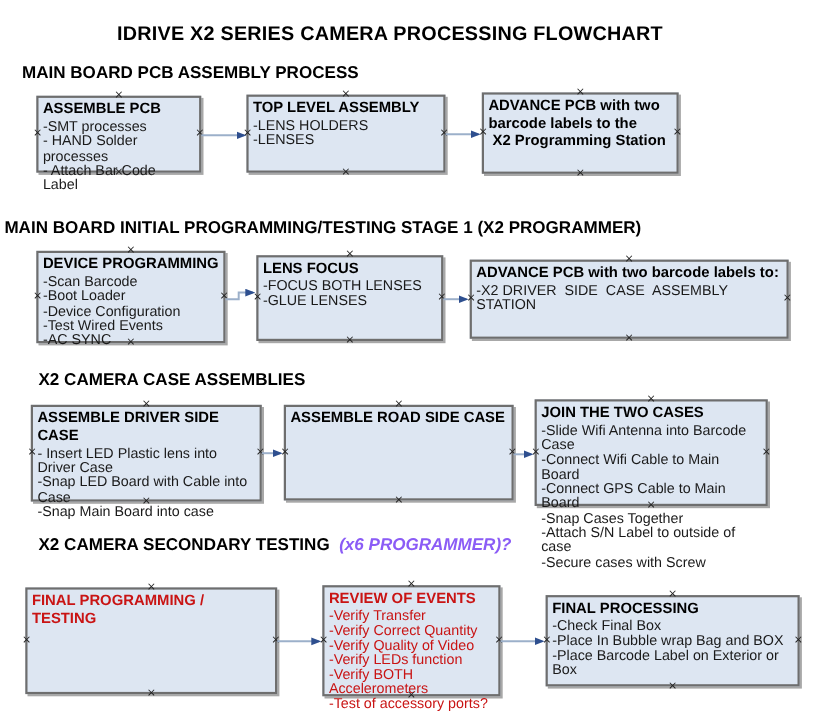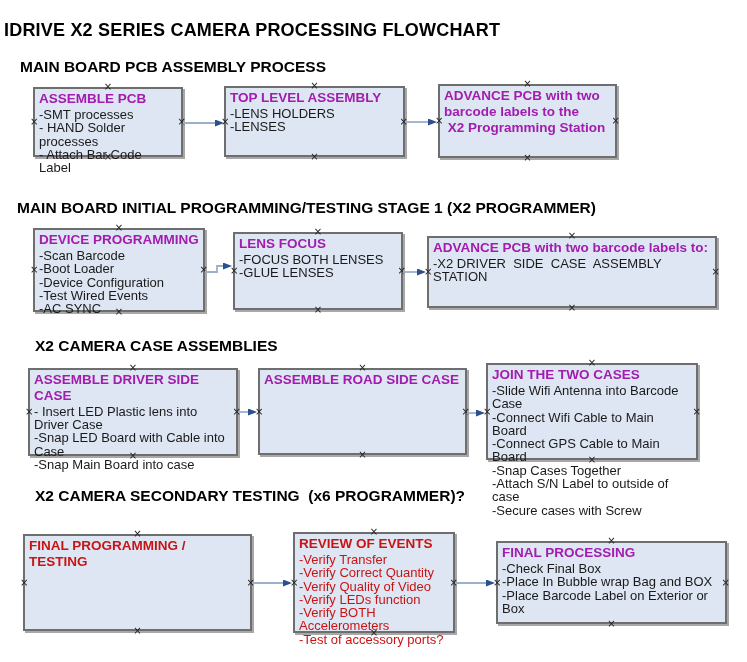--- a/index.html
+++ b/index.html
@@ -1,38 +1,38 @@
 <!DOCTYPE html>
 <html><head>
 <meta charset="utf-8">
 <style>
   html,body{margin:0;padding:0;background:#fff;}
   #stage{
     position:relative;width:747px;height:662px;background:#ffffff;
     font-family:"Liberation Sans",sans-serif;color:#111;overflow:hidden;
   }
   .main-title{
-    position:absolute;top:20px;left:4px;width:677px;text-align:left;
+    position:absolute;top:20px;left:16px;width:677px;text-align:center;
     font-size:18px;font-weight:bold;letter-spacing:.2px;color:#000;
   }
   .sec-header{
     position:absolute;font-size:15.5px;font-weight:bold;color:#000;white-space:pre;
   }
   #hdr-s1{left:20px;top:58px;}
-  #hdr-s2{left:17px;top:199px;}
+  #hdr-s2{left:4px;top:199px;}
   #hdr-s3{left:35px;top:337px;}
   #hdr-s4{left:35px;top:487px;}
-  .hdr-red{color:#000000;}
+  .hdr-red{color:#8b5cf6;font-style:italic;}
   .fbox{
     position:absolute;background:#dde6f2;border:2px solid #6e6e6e;
     box-sizing:border-box;box-shadow:2px 2px 0 #a8a8a8;
     padding:2px 4px 0 4px;overflow:visible;
   }
   .fbox-title{
-    font-size:13.5px;font-weight:bold;line-height:1.18;color:#a21caf;white-space:pre-wrap;
+    font-size:13.5px;font-weight:bold;line-height:1.18;color:#000000;white-space:pre-wrap;
   }
   .fbox-items{margin-top:1px;}
   .item{
     font-size:13px;line-height:13.3px;color:#1a1a1a;white-space:pre-wrap;
   }
   .box-red .fbox-title,.box-red .item{color:#c91414;}
   
   #box-a1{left:33px; top:87px; width:150px;height:70px;}
   #box-a2{left:224px;top:86px; width:181px;height:71px;}
   #box-a3{left:438px;top:84px; width:179px;height:74px;}

